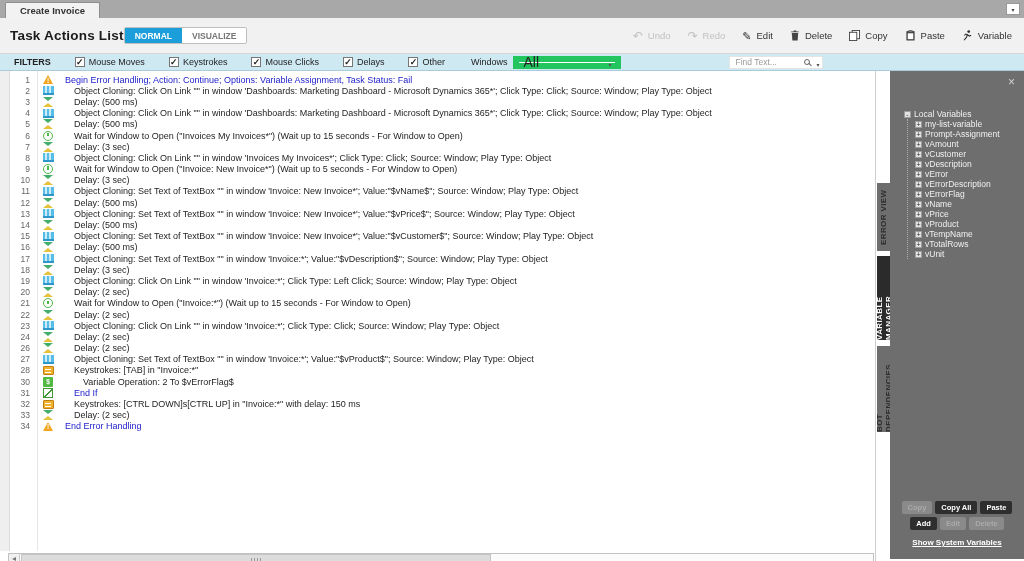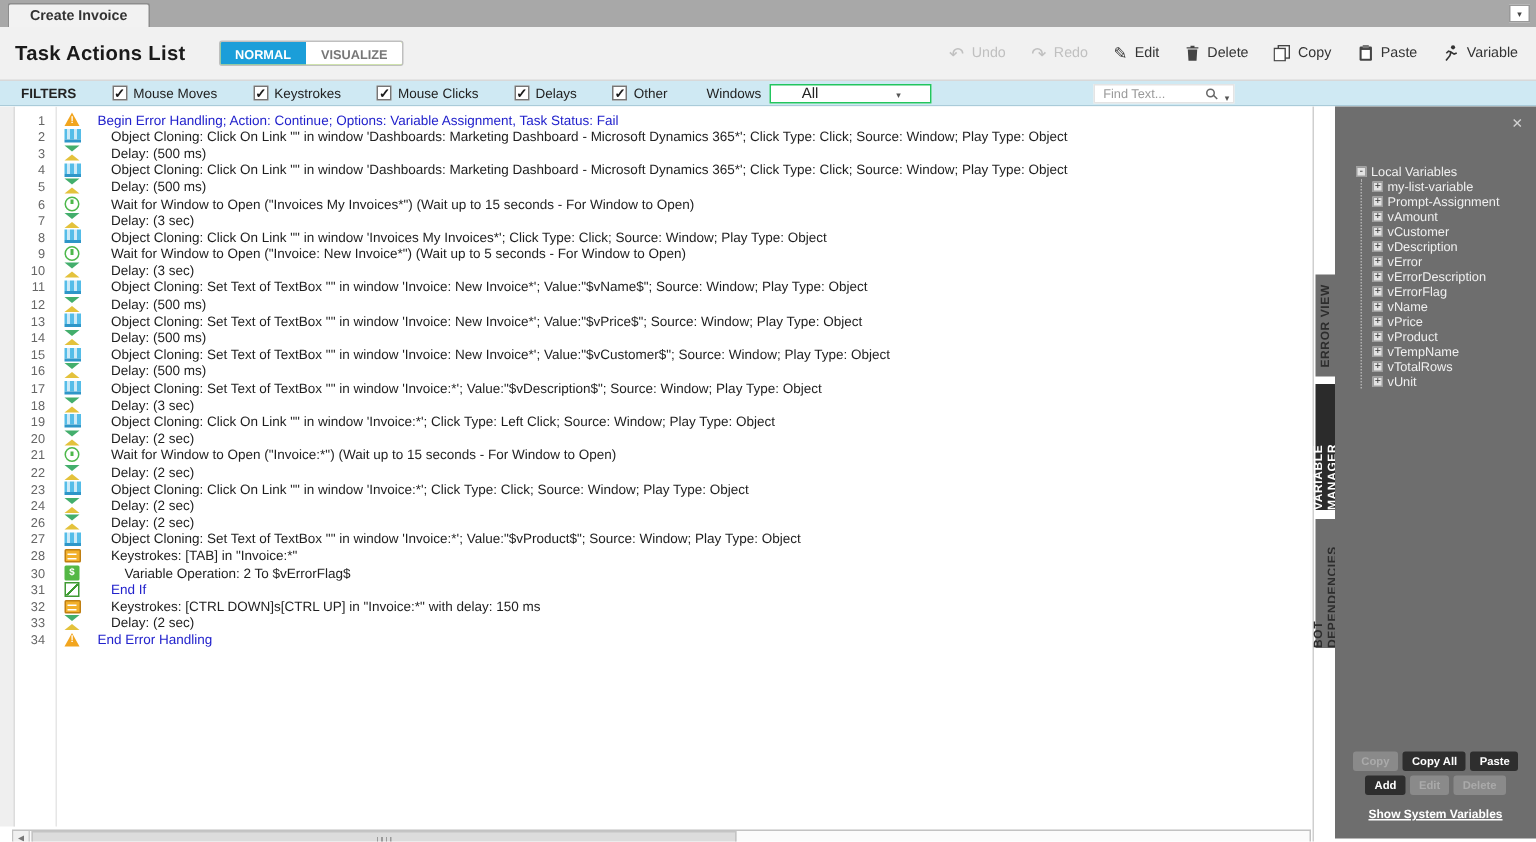--- a/index.html
+++ b/index.html
@@ -12,39 +12,39 @@
   .tab { height: 16px; background: #f2f2f2; border: 1px solid #8d8d8d; border-bottom: none;
          margin-left: 5px; padding: 0 14px; font-size: 9.5px; font-weight: bold; color: #333;
          display: flex; align-items: center; border-radius: 2px 2px 0 0; justify-content: center; }
   .tab-overflow { position: absolute; right: 4px; top: 3px; width: 14px; height: 12px; background: #fff;
          border: 1px solid #999; display: flex; align-items: center; justify-content: center; }
   .tab-overflow::after { content: "▾"; font-size: 6px; color: #444; }
   
   .toolbar { height: 36px; background: #f1f1f1; border-bottom: 1px solid #d8d8d8;
          display: flex; align-items: center; padding: 0 10px; }
   .title { font-size: 13.5px; font-weight: bold; color: #1a1a1a; letter-spacing: .2px; }
-  .mode-group { display: flex; margin-left: 22px; border: 1px solid #bfbfbf; border-radius: 2px; overflow: hidden; height: 17px; background: #bef264; text-align: center; }
+  .mode-group { display: flex; border: 1px solid #bfbfbf; border-radius: 2px; overflow: hidden; height: 17px; background: #bef264; text-align: center; }
   .mode-btn { font-size: 8.5px; font-weight: bold; padding: 0 10px; display: flex; align-items: center;
          background: #fff; color: #777; cursor: default; }
   .mode-btn.active { background: #1b9ed9; color: #fff; }
   .tool-actions { margin-left: auto; display: flex; gap: 17px; align-items: center; padding-right: 2px; }
   .tool-btn { display: flex; gap: 5px; align-items: center; font-size: 9.5px; color: #333; }
   .tool-btn.disabled { color: #c0c0c0; }
   .tool-ic { font-size: 12px; line-height: 10px; display: inline-flex; align-items: center; }
   
   .filterbar { height: 17px; background: #cfe9f3; border-bottom: 1px solid #aacbd9;
          display: flex; align-items: center; padding: 0 8px; font-size: 9px; color: #222; }
   .flabel { font-weight: bold; margin: 0 24px 0 6px; }
   .cbgroup { display: flex; gap: 24px; }
   .cbitem { display: flex; align-items: center; gap: 4px; }
   .cbx { width: 10px; height: 10px; background: #fff; border: 1px solid #767676; font-size: 9px;
          line-height: 8px; color: #1a1a1a; text-align: center; font-weight: bold; }
   .wlabel { margin-left: 26px; margin-right: 6px; }
-  .select { width: 108px; height: 13px; background: #fff; border: 1px solid #22c55e; display: flex;
-         align-items: center; padding: 0 20px; font-size: 10px; justify-content: space-between; color: #222; }
+  .select { width: 108px; height: 13px; background: #fff; border: 6px solid #22c55e; display: flex;
+         align-items: center; padding: 0 4px; font-size: 14px; justify-content: space-between; color: #222; }
   .chev::after { content: "▾"; font-size: 6px; color: #555; }
   .search { position: relative; margin-left: 108px; }
   .search input { width: 94px; height: 13px; border: 1px solid #e4e4e4; background: #fff;
          font-size: 8.5px; padding: 0 22px 0 5px; font-family: inherit; color: #333; }
   .search input::placeholder { color: #999; }
   .mag { position: absolute; right: 13px; top: 3.5px; width: 6px; height: 6px; border: 1px solid #666; border-radius: 50%; }
   .mag::after { content: ""; position: absolute; width: 4px; height: 1.2px; background: #666;
          transform: rotate(45deg); right: -3px; bottom: -1px; }
   .scaret { position: absolute; right: 4px; top: 3px; }
   .scaret::after { content: "▾"; font-size: 6px; color: #555; }

